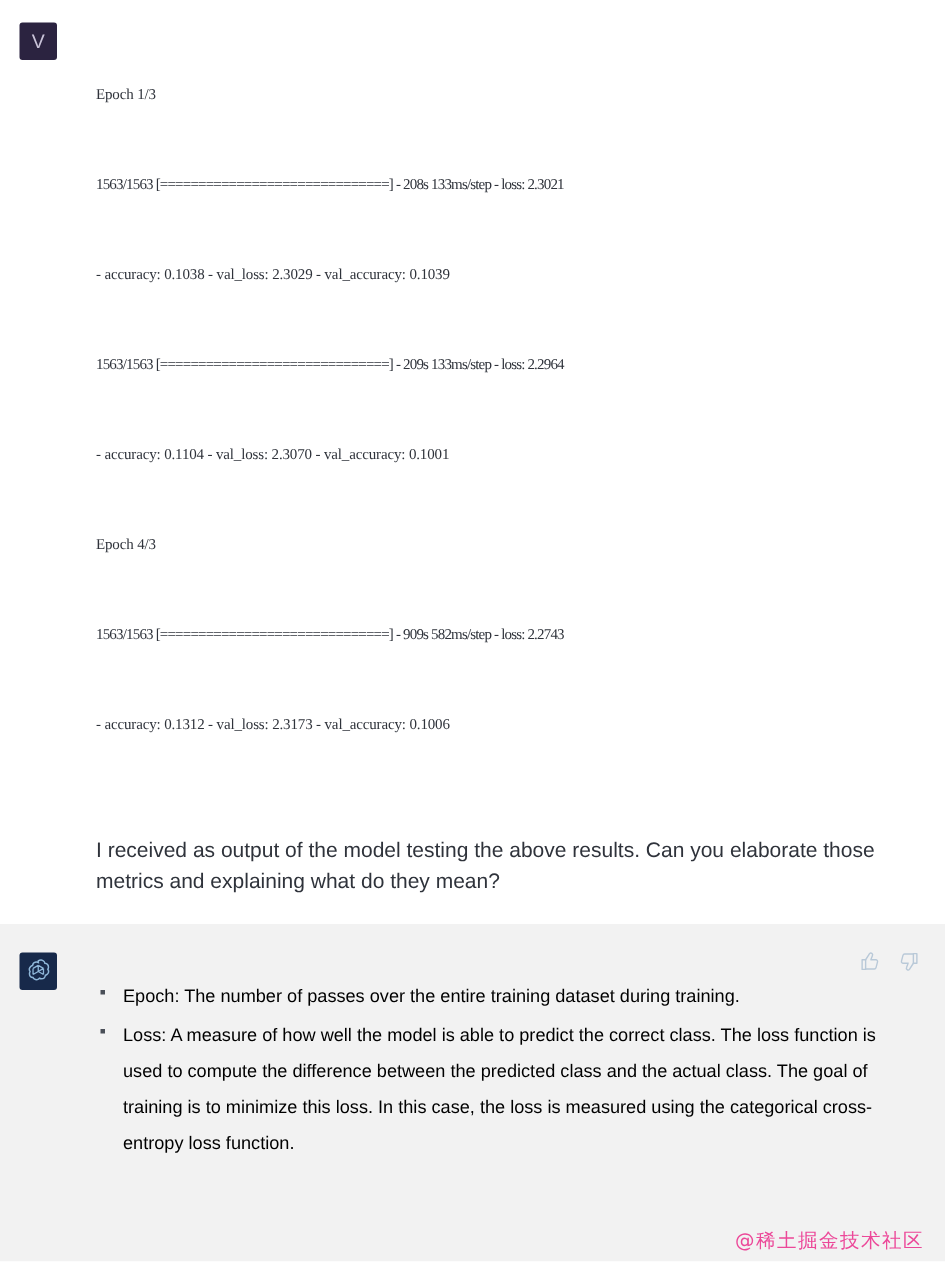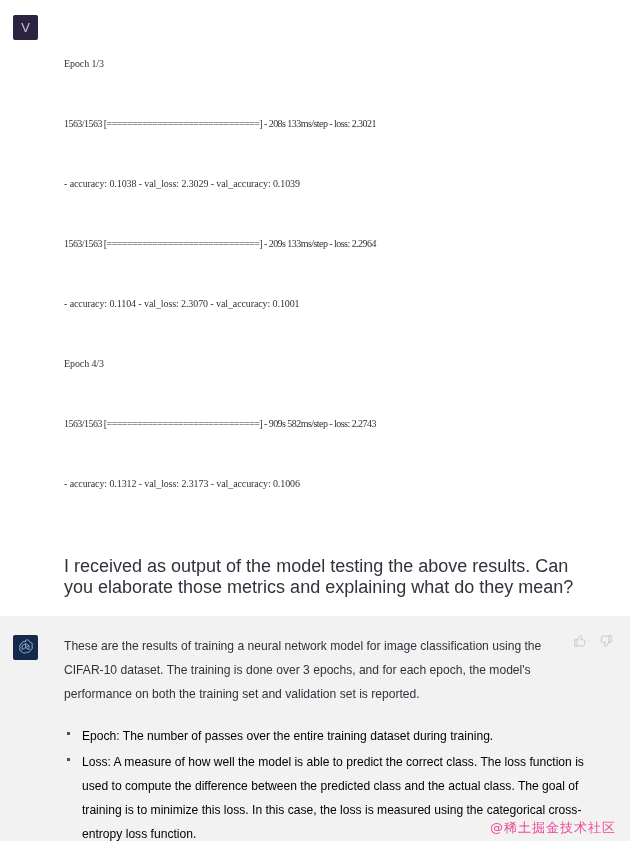--- a/index.html
+++ b/index.html
@@ -81,21 +81,21 @@
     color: #2f333b;
     white-space: pre;
     letter-spacing: -0.1px;
   }
   .log-line { white-space: pre; }
   .log-bar { letter-spacing: -0.55px; }
 
   
   .question {
     margin-top: 22px;
-    font-size: 18px;
+    font-size: 14px;
     line-height: 21px;
     color: #2f333b;
     max-width: 533px;
   }
 
   
   .reply-para {
     font-size: 12.1px;
     line-height: 24px;
     color: #2f333b;
@@ -184,21 +184,20 @@
   <div class="msg msg-assistant">
     <div class="avatar avatar-assistant">
       <svg width="19" height="19" viewBox="0 0 24 24" aria-hidden="true">
         <path fill="none" stroke="#8fb7d9" stroke-width="1.25" d="M12 3.2c1.6-1.2 3.8-.9 5 .7.3.4.5.9.6 1.4 1.7.2 3 1.6 3 3.3 0 .6-.2 1.2-.5 1.7.9 1.4.6 3.3-.7 4.4-.4.3-.9.6-1.4.7-.2 1.7-1.6 3-3.3 3-.6 0-1.2-.2-1.7-.5-1.1 1.3-3 1.5-4.4.6-.4-.3-.8-.7-1-1.2-1.7-.2-3-1.6-3-3.3 0-.6.2-1.2.5-1.7-.9-1.4-.6-3.3.7-4.4.4-.3.9-.6 1.4-.7.2-1.5 1.4-2.7 2.9-2.9.7-.1 1.4.1 2 .4z"></path>
         <path fill="none" stroke="#8fb7d9" stroke-width="1.1" d="M12 7.1v5.1l4.4 2.5M12 12.2 7.6 14.7M12 12.2l4.4-2.6M7.6 9.6v5.1M16.4 9.6v5.1M12 7.1 7.6 9.6M12 7.1l4.4 2.5"></path>
       </svg>
     </div>
 
     <div class="msg-body">
 
-      <p class="reply-para">These are the results of training a neural network model for image classification using the CIFAR-10 dataset. The training is done over 3 epochs, and for each epoch, the model's performance on both the training set and validation set is reported.</p>
 
       <ul class="reply-list">
         <li>
           <span class="bullet-dot"></span>
           <span>Epoch: The number of passes over the entire training dataset during training.</span>
         </li>
         <li>
           <span class="bullet-dot"></span>
           <span>Loss: A measure of how well the model is able to predict the correct class. The loss function is used to compute the difference between the predicted class and the actual class. The goal of training is to minimize this loss. In this case, the loss is measured using the categorical cross-entropy loss function.</span>
         </li>

